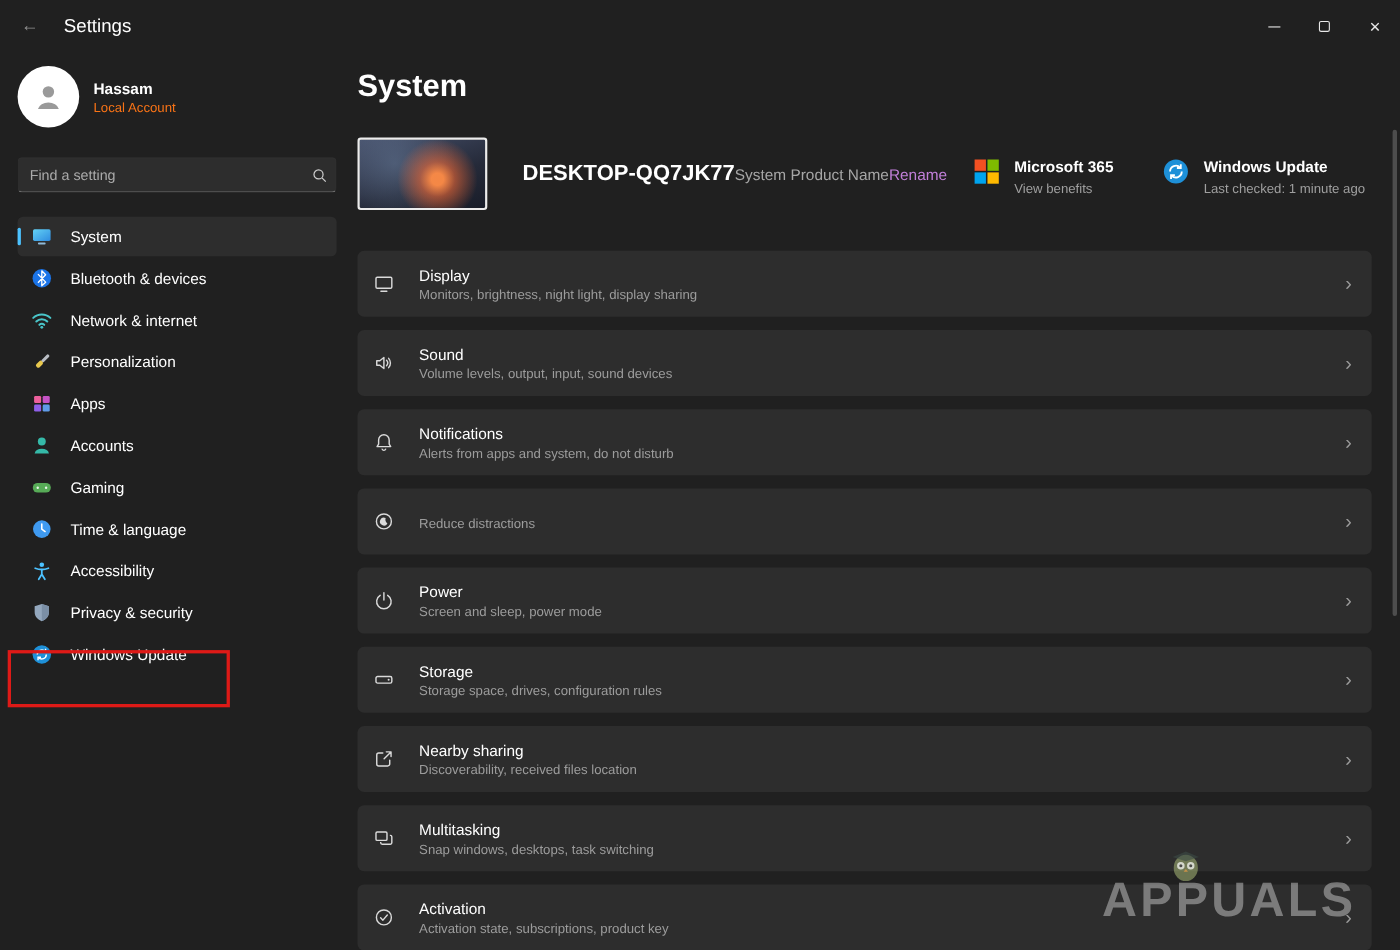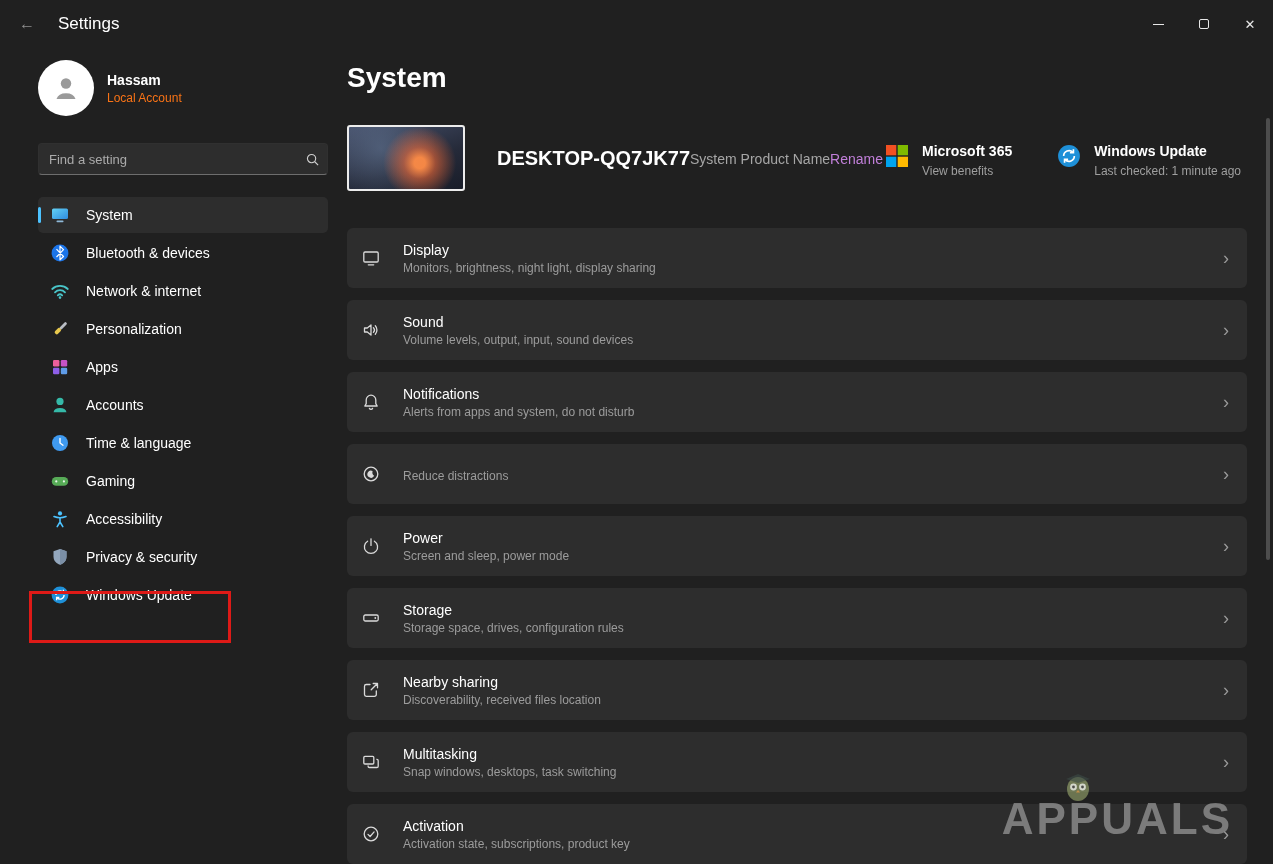--- a/index.html
+++ b/index.html
@@ -14,21 +14,21 @@
   .titlebar { height:48px; display:flex; align-items:center; }
   .back-btn { width:34px; height:30px; margin-left:10px; display:flex; align-items:center; justify-content:center;
               color:#8f8f8f; font-size:16px; border-radius:4px; }
   .tb-title { font-size:17px; margin-left:14px; color:#ffffff; }
   .tb-controls { margin-left:auto; display:flex; height:100%; }
   .tb-btn { width:46px; height:100%; display:flex; align-items:center; justify-content:center; color:#e8e8e8; font-size:13px; }
   .min-glyph { display:block; width:11px; border-top:1px solid #e8e8e8; }
   .max-glyph { display:block; width:10px; height:10px; border:1px solid #e8e8e8; border-radius:2px; }
 
   
-  .layout { display:flex; height:816px;padding-left:22px; }
+  .layout { display:flex; height:816px; }
 
   
   .sidebar { width:322px; flex-shrink:0; padding:0 16px; position:relative; }
   .user { display:flex; align-items:center; gap:13px; margin-top:12px; height:56px; }
   .avatar { width:56px; height:56px; border-radius:50%; background:#ffffff; display:flex; align-items:center; justify-content:center; flex-shrink:0; }
   .user-name { font-size:14px; font-weight:700; }
   .user-type { font-size:12px; color:#f97316; margin-top:3px; }
 
   .searchbox { margin-top:27px; height:32px; background:#2d2d2d; border:1px solid #303030; border-bottom:1px solid #6e6e6e;
                border-radius:4px; display:flex; align-items:center; }
@@ -205,36 +205,36 @@
               <circle cx="10" cy="6.4" r="3.6" fill="#35b9a8"></circle>
               <path d="M3.5 17.2a6.6 5 0 0 1 13 0z" fill="#35b9a8"></path>
             </svg>
           </span>
           <span>Accounts</span>
         </div>
 
         <div class="nav-item">
           <span class="nav-ic">
             <svg width="20" height="20" viewBox="0 0 20 20">
-              <circle cx="10" cy="10" r="8" fill="#3f9af0"></circle>
-              <path d="M10 5.4V10l3 2.2" stroke="#ffffff" stroke-width="1.4" fill="none" stroke-linecap="round"></path>
-            </svg>
-          </span>
-          <span>Time &amp; language</span>
-        </div>
-
-        <div class="nav-item">
-          <span class="nav-ic">
-            <svg width="20" height="20" viewBox="0 0 20 20">
               <rect x="1.8" y="6" width="16.4" height="8.8" rx="4.4" fill="#57ab57"></rect>
               <circle cx="6.3" cy="10.4" r="1.1" fill="#eaf6ea"></circle>
               <circle cx="13.9" cy="10.4" r="1.1" fill="#eaf6ea"></circle>
             </svg>
           </span>
           <span>Gaming</span>
+        </div>
+
+        <div class="nav-item">
+          <span class="nav-ic">
+            <svg width="20" height="20" viewBox="0 0 20 20">
+              <circle cx="10" cy="10" r="8" fill="#3f9af0"></circle>
+              <path d="M10 5.4V10l3 2.2" stroke="#ffffff" stroke-width="1.4" fill="none" stroke-linecap="round"></path>
+            </svg>
+          </span>
+          <span>Time &amp; language</span>
         </div>
 
         <div class="nav-item">
           <span class="nav-ic">
             <svg width="20" height="20" viewBox="0 0 20 20">
               <circle cx="10" cy="4.4" r="2.1" fill="#4cc2ff"></circle>
               <path d="M4 7.6c4 1.5 8 1.5 12 0" stroke="#4cc2ff" stroke-width="1.6" fill="none" stroke-linecap="round"></path>
               <path d="M10 8.8v4.2m0 0-2.8 4.6M10 13l2.8 4.6" stroke="#4cc2ff" stroke-width="1.6" fill="none" stroke-linecap="round"></path>
             </svg>
           </span>

